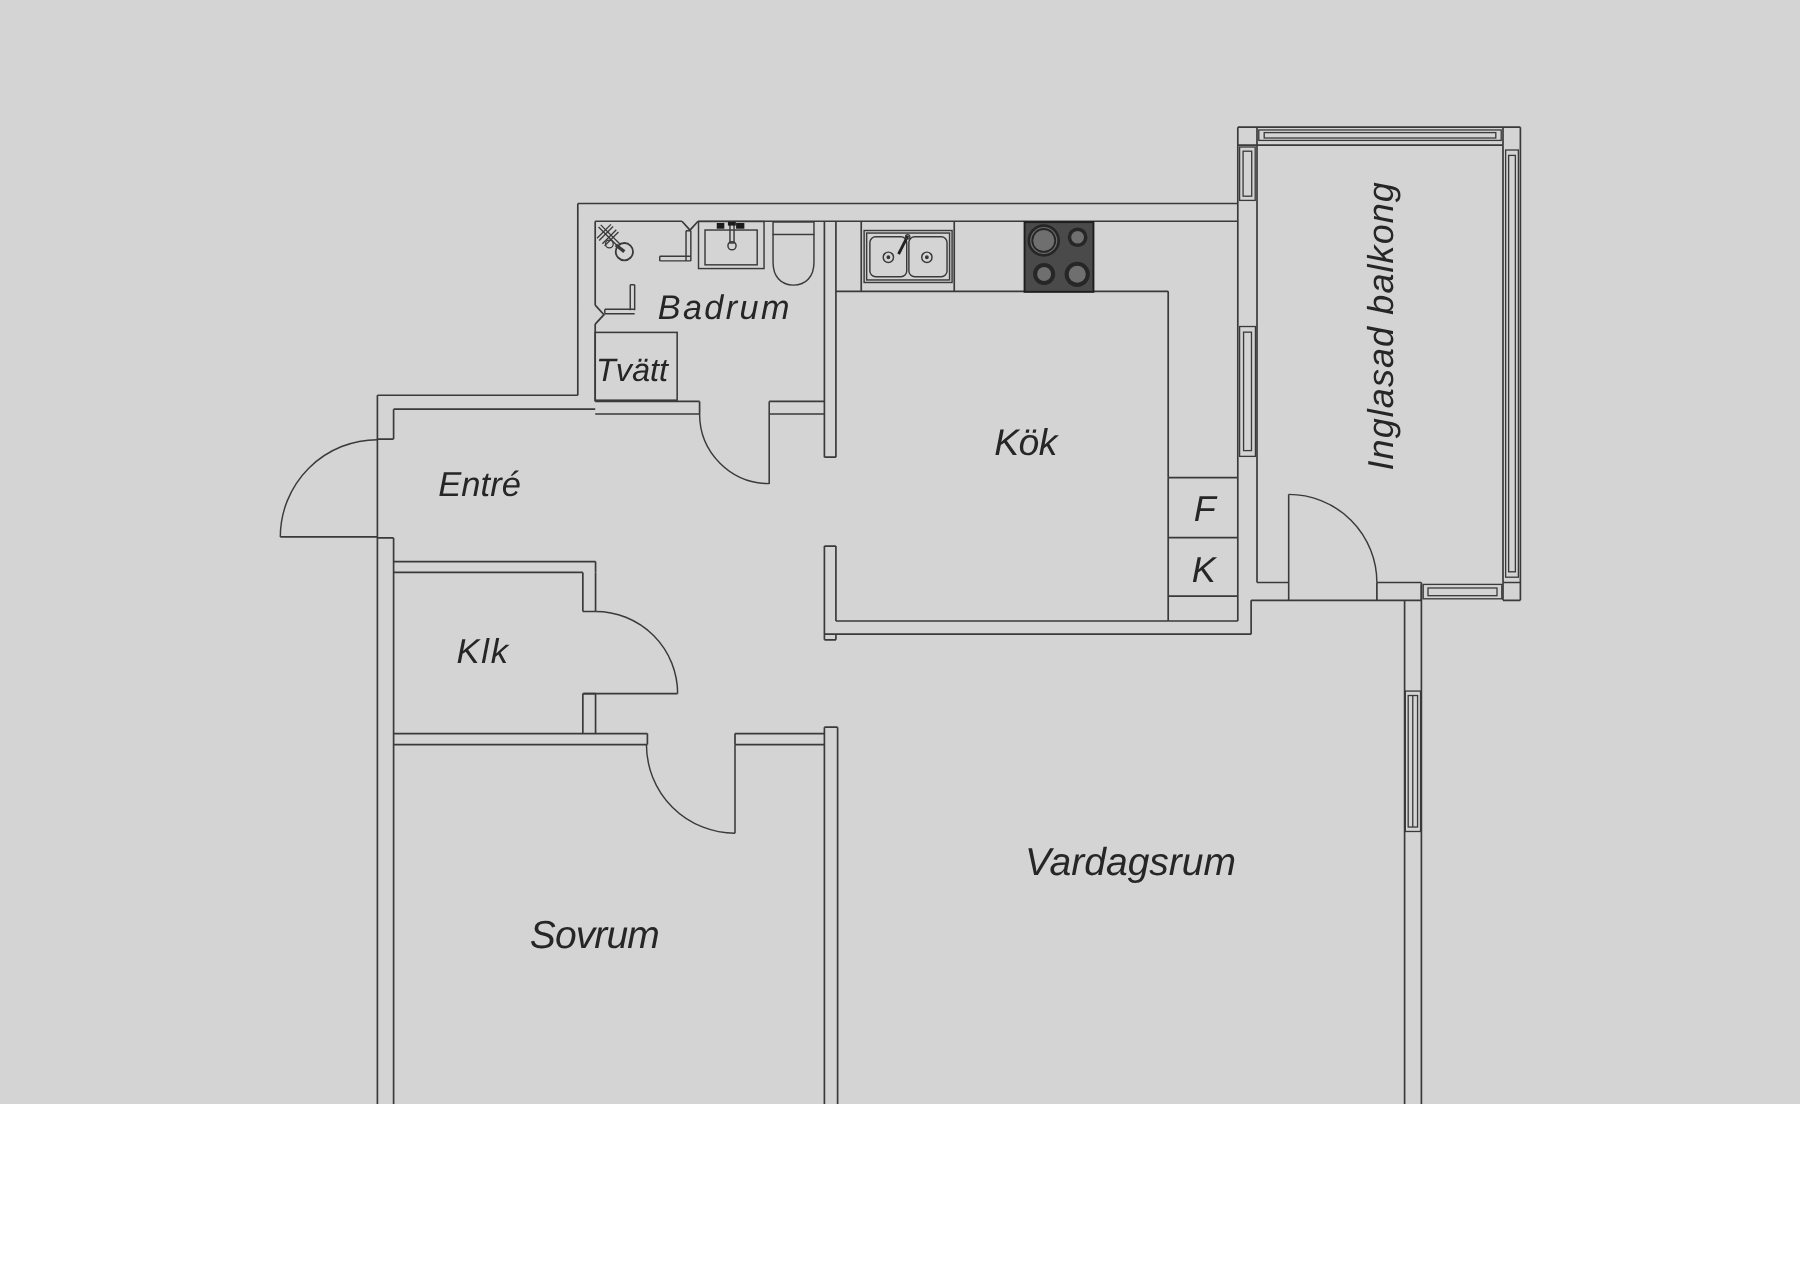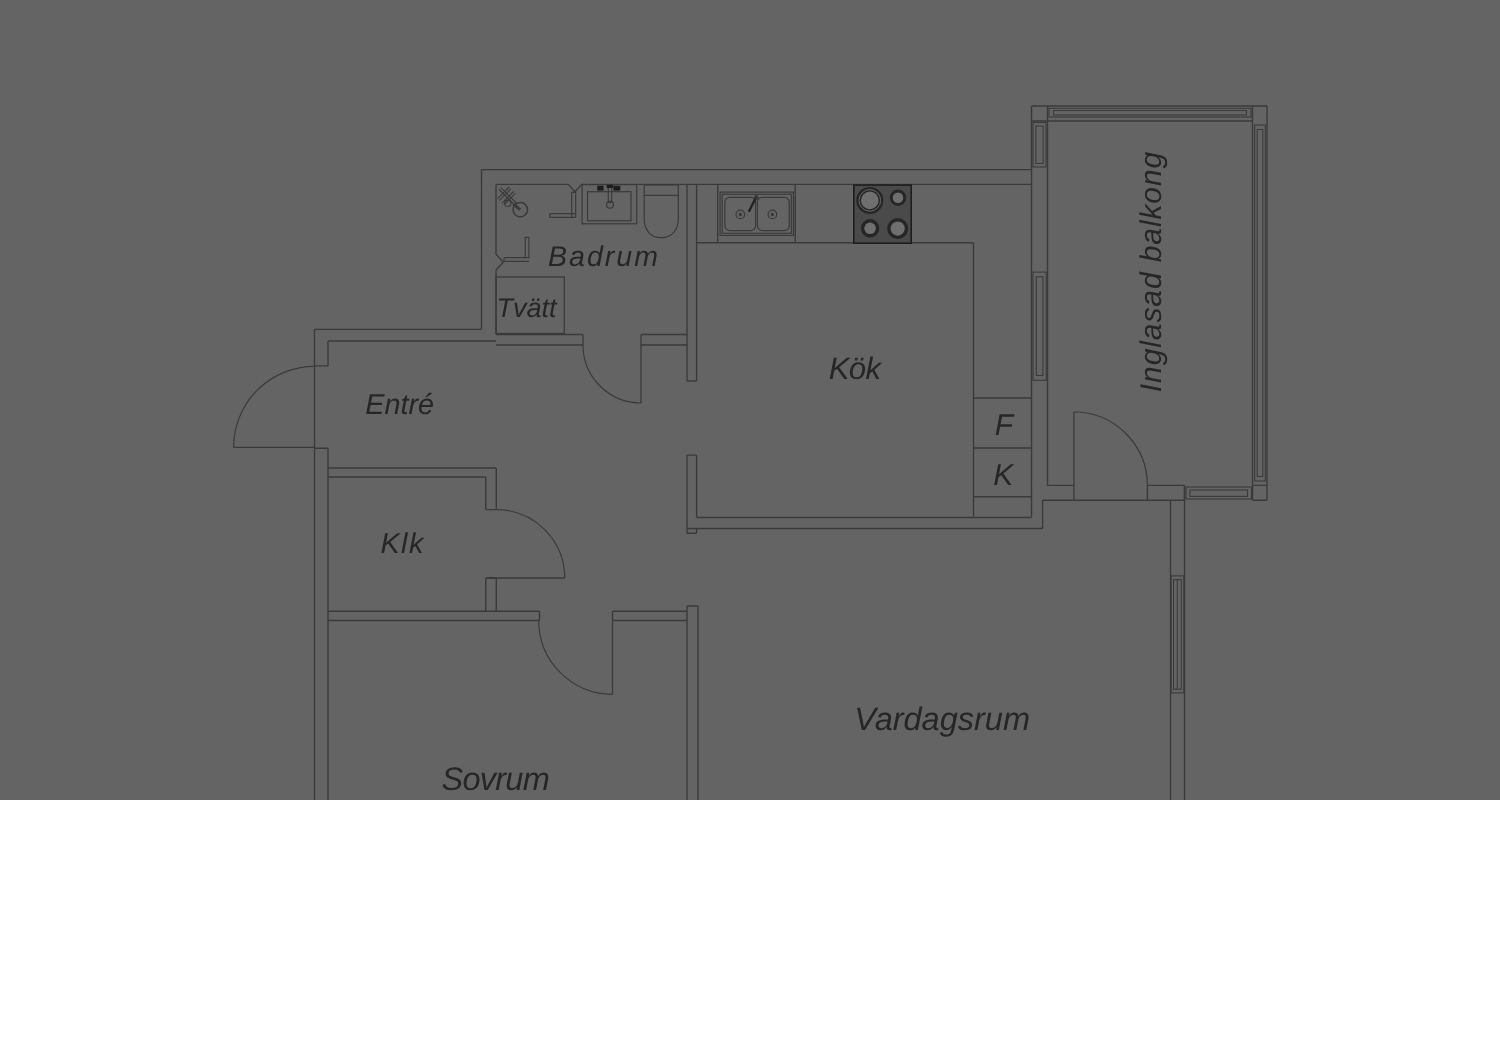--- a/index.html
+++ b/index.html
@@ -1,16 +1,16 @@
 <!DOCTYPE html>
 <html><head>
 <meta charset="utf-8">
 <style>
   html,body{margin:0;padding:0;background:#ffffff;}
-  .page{width:1500px;height:800px;position:relative;background:#15803d;overflow:hidden;filter:grayscale(1);}
+  .page{width:1500px;height:920px;position:relative;background:#86efac;overflow:hidden;filter:grayscale(1);}
   svg{position:absolute;left:0;top:0;}
   text{font-family:"Liberation Sans",sans-serif;font-style:italic;fill:#262626;-webkit-font-smoothing:antialiased;}
   *{-webkit-font-smoothing:antialiased;text-rendering:geometricPrecision;}
 </style>
 </head>
 <body>
 <div class="page">
 <svg width="1500" height="1060" viewBox="0 0 1500 1060">
   <g stroke="#3a3a3a" stroke-width="1.4" fill="none" stroke-linecap="butt">
 

